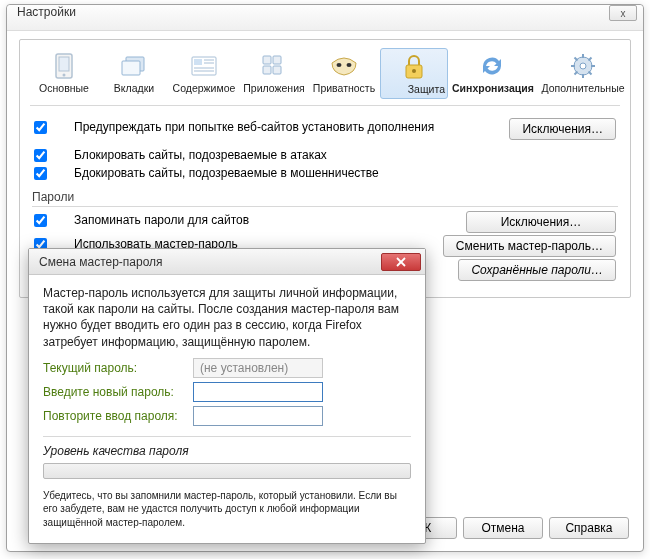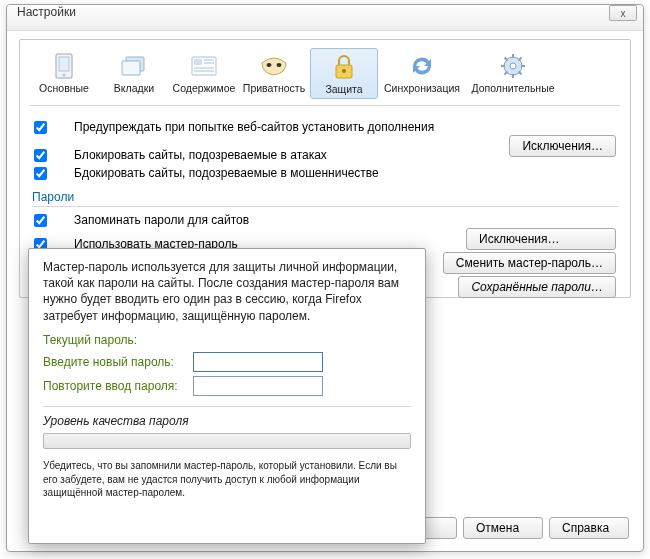--- a/index.html
+++ b/index.html
@@ -67,42 +67,42 @@
   color: #222;
 }
 .tab .icon {
   width: 32px; height: 28px;
   margin: 0 auto 2px auto;
   display: flex; align-items: center; justify-content: center;
 }
 .tab.selected {
   background: linear-gradient(#e8f1fb,#d4e6f8);
   border: 1px solid #9ec3e6;
+  text-align: right;
 }
 .tab-label { display: block; white-space: nowrap; font-size: 10.5px; }
 .pane { padding: 10px 2px 0 2px; position: relative; }
 .row { display: flex; align-items: center; margin: 4px 0; gap: 21px; }
 .chk { margin: 0 6px 0 2px; }
 .right-btn {
   position: absolute; right: 2px;
 }
 .btn {
   border: 1px solid #a9a9a9;
   background: linear-gradient(#fdfdfd,#e9e9e9);
   border-radius: 3px;
   padding: 3px 12px;
   font-size: 12px;
   cursor: pointer;
   min-width: 80px;
-  text-align: left;
-  margin-top: 17px;
+  text-align: center;
 }
 .btn:disabled { color: #888; border-color:#c8c8c8; background:#f4f4f4; cursor:default;}
 .section-label {
-  color: #0369a1; font-size: 12px;
+  color: #404040; font-size: 12px;
   margin: 10px 0 2px 0;
 }
 .section-rule {
   border: none; border-top: 1px solid #d8d8d8;
   margin: 2px 0 6px 0;
 }
 .bottom-bar {
   position: absolute;
   right: 14px; bottom: 12px;
   display: flex; gap: 6px;
@@ -159,21 +159,21 @@
   border: 1px solid #b8b8b8;
   border-radius: 2px;
   background: linear-gradient(#f3f3f3,#e5e5e5);
   margin: 4px 0 10px 0;
 }
 .warn { font-weight: normal; font-size: 10px; line-height:1.35;}
 .modal-buttons {
   display:flex; justify-content:center; gap:6px;
   padding: 8px 0 10px 0;
 }
-.wide-tab { width: 84px; }
+.wide-tab { width: 84px; font-weight: bold; }
 .wider-tab { width: 94px; }
 svg { display:block; }
 </style>
 </head>
 <body>
 
 <div class="window main-window">
   <div class="titlebar">
     <span class="title">Настройки</span>
     <div class="close-btn">
@@ -208,20 +208,31 @@
             <svg width="28" height="22" viewBox="0 0 28 22">
                 <rect x="2" y="2" width="24" height="18" rx="1" fill="#fff" stroke="#a8bfd6"></rect>
                 <rect x="4" y="4" width="8" height="6" fill="#cfe1f3"></rect>
                 <line x1="14" y1="5" x2="24" y2="5" stroke="#a8bfd6"></line>
                 <line x1="14" y1="8" x2="24" y2="8" stroke="#a8bfd6"></line>
                 <line x1="4" y1="13" x2="24" y2="13" stroke="#a8bfd6"></line>
                 <line x1="4" y1="16" x2="24" y2="16" stroke="#a8bfd6"></line>
               </svg>
           </div>
           <span class="tab-label">Содержимое</span>
+        </div>
+        <div class="tab">
+          <div class="icon">
+            <svg width="26" height="24" viewBox="0 0 26 24">
+                <rect x="2" y="2" width="8" height="8" rx="1" fill="#e8eef5" stroke="#9cb8d4"></rect>
+                <rect x="12" y="2" width="8" height="8" rx="1" fill="#e8eef5" stroke="#9cb8d4"></rect>
+                <rect x="2" y="12" width="8" height="8" rx="1" fill="#e8eef5" stroke="#9cb8d4"></rect>
+                <rect x="12" y="12" width="8" height="8" rx="1" fill="#e8eef5" stroke="#9cb8d4"></rect>
+              </svg>
+          </div>
+          <span class="tab-label">Приложения</span>
         </div>
         <div class="tab">
           <div class="icon">
             <svg width="28" height="22" viewBox="0 0 28 22">
                 <path d="M2 8 Q14 -2 26 8 Q26 18 14 20 Q2 18 2 8 Z" fill="#f5e8bf" stroke="#c9a94d"></path>
                 <ellipse cx="9" cy="10" rx="2.5" ry="2" fill="#333"></ellipse>
                 <ellipse cx="19" cy="10" rx="2.5" ry="2" fill="#333"></ellipse>
               </svg>
           </div>
           <span class="tab-label">Приватность</span>
@@ -303,25 +314,35 @@
   </div>
 
   <div class="bottom-bar">
     <button class="btn" style="min-width:68px;">ОК</button>
     <button class="btn">Отмена</button>
     <button class="btn">Справка</button>
   </div>
 </div>
 
 <div class="window modal-window">
+  <div class="modal-titlebar">
+    <span class="title">Смена мастер-пароля</span>
+    <div class="modal-close">
+      <svg viewBox="0 0 10 10">
+          <line x1="1" y1="1" x2="9" y2="9" stroke="#fff" stroke-width="1.8"></line>
+          <line x1="9" y1="1" x2="1" y2="9" stroke="#fff" stroke-width="1.8"></line>
+        </svg>
+    </div>
+  </div>
   <div class="modal-body">
     <p>Мастер-пароль используется для защиты личной информации, такой как пароли на сайты. После создания мастер-пароля вам нужно будет вводить его один раз в сессию, когда Firefox затребует информацию, защищённую паролем.</p>
 
     <div class="field-row">
       <label>Текущий пароль:</label>
+      <div class="placeholder-text">(не установлен)</div>
     </div>
     <div class="field-row">
       <label>Введите новый пароль:</label>
       <input type="password" style="border-color: rgb(61, 123, 191);">
     </div>
     <div class="field-row">
       <label>Повторите ввод пароля:</label>
       <input type="password" style="">
     </div>
 

